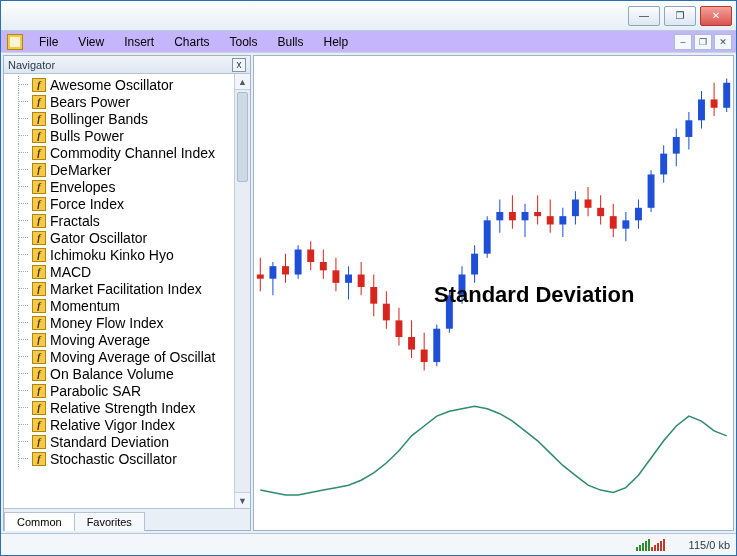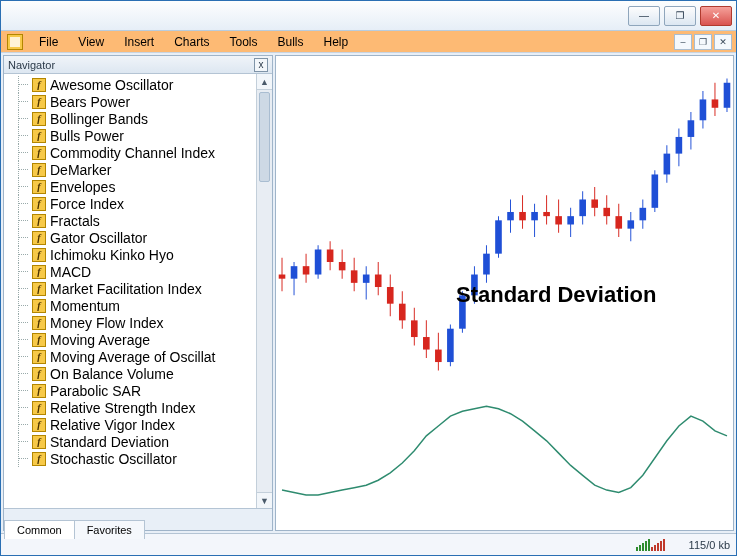--- a/index.html
+++ b/index.html
@@ -13,37 +13,37 @@
     border-bottom:1px solid #b8ccde; display:flex; align-items:center; justify-content:flex-end;
     padding:0 4px; gap:4px;
   }
   .winbtn {
     width:32px; height:20px; border:1px solid #8fa6bc; border-radius:2px;
     background:linear-gradient(#fdfdfd,#dce7f2); display:flex; align-items:center; justify-content:center;
     font-family: "Segoe UI Symbol", sans-serif; font-size:10px; color:#2c3e50;
   }
   .winbtn.close { background:linear-gradient(#f5a19a,#d9534f); color:#fff; border-color:#b03a2e; }
   .menubar {
-    height:22px; background:#fdba74; border-bottom:1px solid #c9d4e0;
+    height:22px; background:#c4b5fd; border-bottom:1px solid #c9d4e0;
     display:flex; align-items:center; padding-left:4px; position:relative;
   }
   .appicon {
     width:16px; height:16px; margin:0 6px 0 2px; background:#f7c948; border:1px solid #b38600;
     position:relative;
   }
   .appicon::after{ content:""; position:absolute; inset:2px; background:#fff3d6; }
   .menuitem { padding:3px 10px; cursor:default; }
   .mdi-controls { margin-left:auto; display:flex; gap:2px; padding-right:4px; }
   .mdi-btn {
     width:18px; height:16px; border:1px solid #a9bdd1; background:#f5f9fd;
     display:flex; align-items:center; justify-content:center; font-size:9px; color:#3a4a5a;
   }
   .client { flex:1; display:flex; min-height:0; }
   .navigator {
-    width:270px; border:1px solid #9fb4c9; margin:2px; background:#fff; display:flex; flex-direction:column;
+    width:248px; border:1px solid #9fb4c9; margin:2px; background:#fff; display:flex; flex-direction:column;
   }
   .nav-title {
     height:18px; background:linear-gradient(#f0f4f9,#dde7f1); border-bottom:1px solid #b4c4d4;
     display:flex; align-items:center; padding:0 4px; font-size:11px; color:#2b3a49;
     justify-content:space-between;
   }
   .nav-close { width:14px; height:14px; border:1px solid #7f94a8; font-size:10px; line-height:12px;
     text-align:center; background:#f2f6fa; }
   .nav-body { flex:1; display:flex; min-height:0; }
   .tree {
@@ -72,21 +72,21 @@
   }
   .nav-scroll .down { position:absolute; bottom:0; left:0; right:0; border-top:1px solid #c3cfda; border-bottom:none;}
   .nav-scroll .thumb {
     position:absolute; left:2px; right:2px; top:18px; height:90px; background:#cdd9e5; border:1px solid #a9bdd1; border-radius:2px;
   }
   .nav-tabs {
     height:22px; border-top:1px solid #b4c4d4; display:flex; align-items:flex-end; background:#e8eff7;
   }
   .nav-tab {
     padding:3px 12px; font-size:11px; border:1px solid #b4c4d4; border-bottom:none;
-    background:#f5f8fc; margin-right:-1px; position:relative; top:9px;
+    background:#f5f8fc; margin-right:-1px; position:relative; top:1px;
   }
   .nav-tab.active { background:#fff; }
   .chartwrap { flex:1; margin:2px 2px 2px 0; border:1px solid #9fb4c9; background:#fff; position:relative; }
   .chart-svg { width:100%; height:100%; display:block; }
   .annot {
     position:absolute; left:180px; top:225px; font-size:22px; font-weight:700; color:#000;
     line-height:1.25;
   }
   .statusbar {
     height:22px; border-top:1px solid #b4c4d4; background:#f3f6fb; display:flex; align-items:center;

